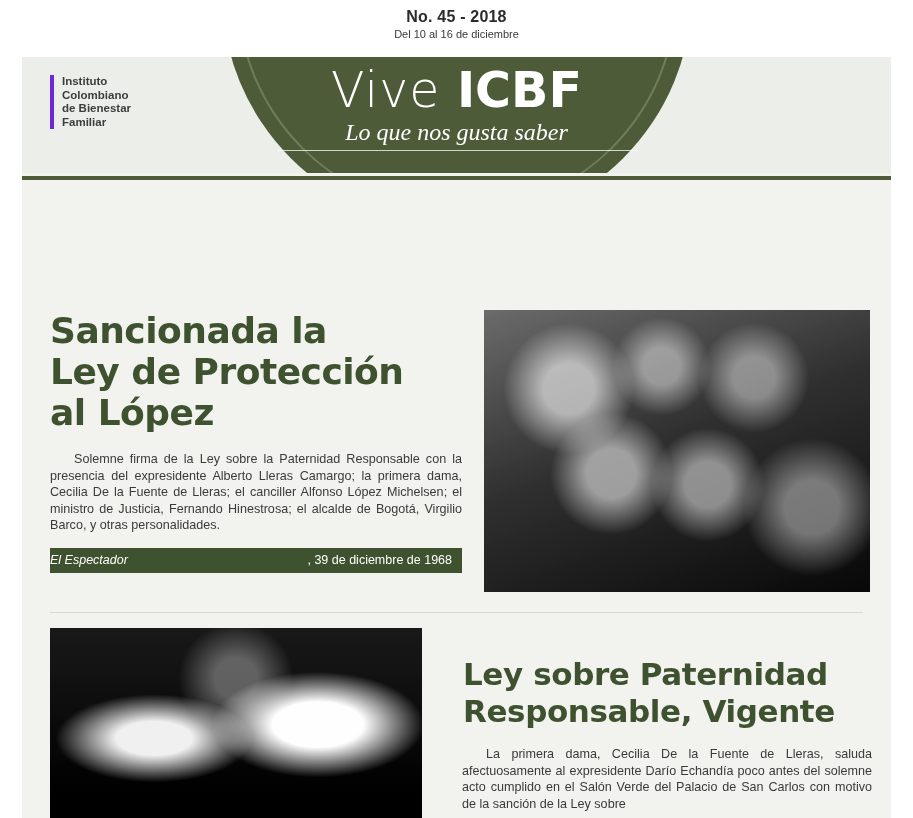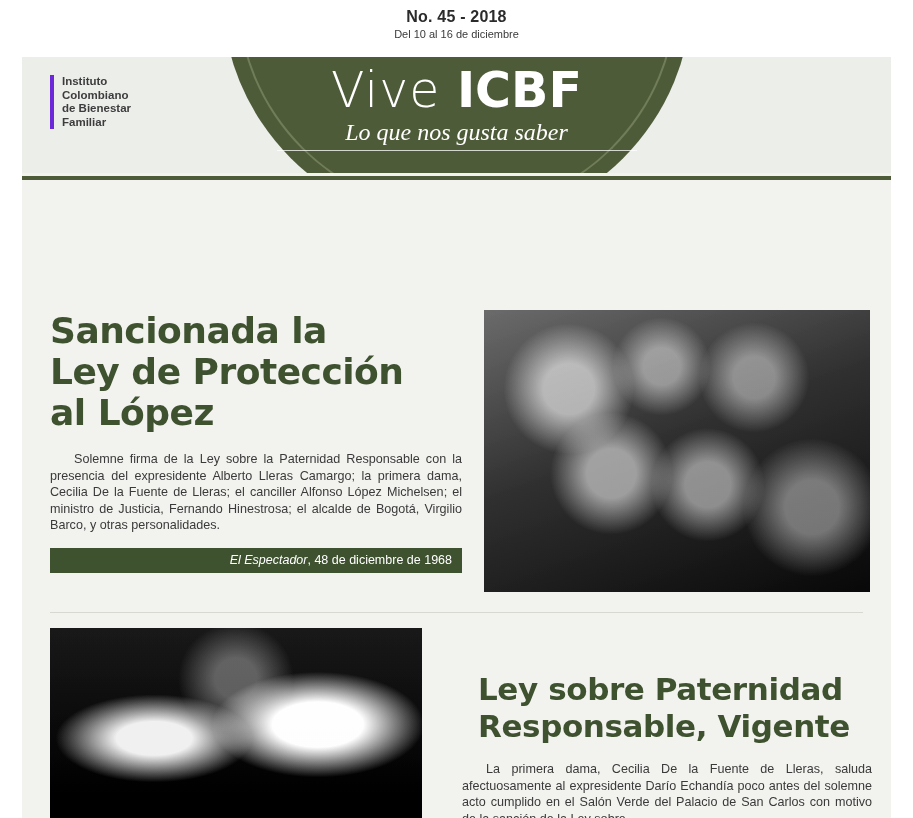--- a/index.html
+++ b/index.html
@@ -275,21 +275,21 @@
     text-align: justify;
     text-indent: 24px;
   }
   .credit-bar {
     margin-top: 14px;
     background: #3f5230;
     color: #ffffff;
     height: 25px;
     display: flex;
     align-items: center;
-    justify-content: flex-end;
+    justify-content: space-between;
     padding-right: 10px;
     font-size: 12.5px;
   }
   .credit-bar em { font-style: italic; }
 
   .photo {
     position: absolute;
     background: #111;
     overflow: hidden;
   }
@@ -327,21 +327,21 @@
       linear-gradient(180deg, #2a2a28 0%, #0d0d0f 100%);
     filter: grayscale(1) contrast(1.2);
   }
   .art2 {
     position: absolute;
     left: 462px;
     top: 655px;
     width: 410px;
   }
   .art2 h2 {
-    margin: 16px;
+    margin: 1px;
     font-family: "DejaVu Sans", sans-serif;
     font-size: 31px;
     line-height: 37px;
     font-weight: bold;
     color: #3f5230;
     letter-spacing: -0.4px;
   }
   .art2 .art-body { margin-top: 16px; }
 </style>
 </head>
@@ -382,21 +382,21 @@
 
   <div class="art1">
     <h2>
       <div>Sancionada la</div>
       <div>Ley de Protección</div>
       <div>al López</div>
     </h2>
     <div class="art-body">Solemne firma de la Ley sobre la Paternidad Responsable con la presencia del expresidente Alberto Lleras Camargo; la primera dama, Cecilia De la Fuente de Lleras; el canciller Alfonso López Michelsen; el ministro de Justicia, Fernando Hinestrosa; el alcalde de Bogotá, Virgilio Barco, y otras personalidades.</div>
     <div class="credit-bar">
       <em>El Espectador</em>
-        <span>, 48 de diciembre de 1968</span>
+        <span>, 39 de diciembre de 1968</span>
     </div>
   </div>
 
   <div class="photo photo1">
     <div class="ph-inner"></div>
   </div>
 
   <div class="divider"></div>
 
   <div class="photo photo2">

